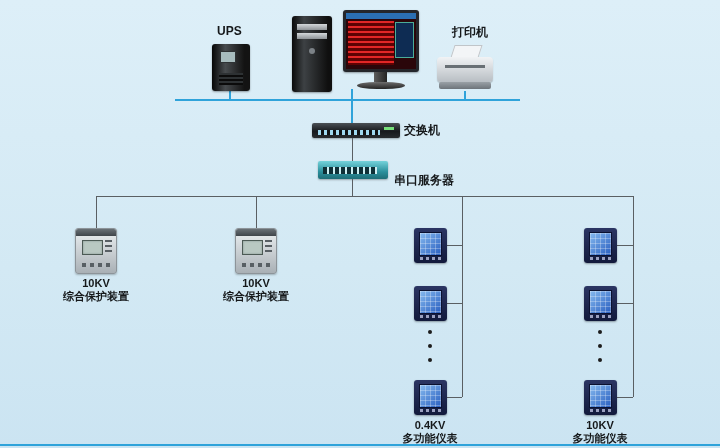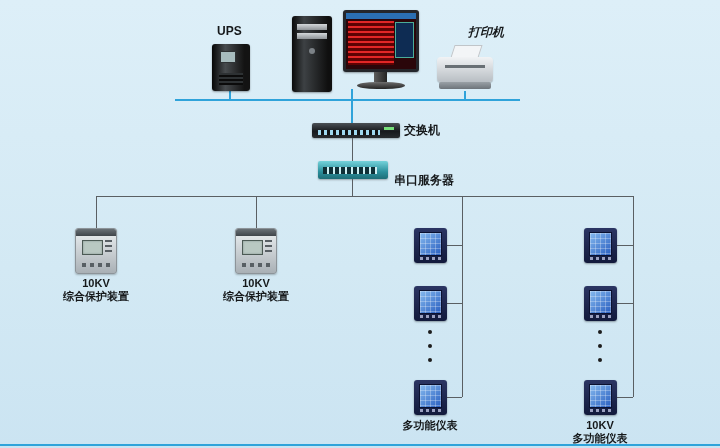--- a/index.html
+++ b/index.html
@@ -112,21 +112,21 @@
   <div class="monitor">
     <div class="screen">
       <div class="head"></div>
       <div class="rows"></div>
       <div class="panel"></div>
     </div>
   </div>
   <div class="mon-stand"></div>
   <div class="mon-base"></div>
 
-  <div class="lbl" style="left:468px;top:24px;font-style:italic;">打印机</div>
+  <div class="lbl" style="left:452px;top:24px;">打印机</div>
   <div class="printer">
     <div class="paper"></div>
     <div class="pbody"></div>
     <div class="slot"></div>
     <div class="pbase"></div>
   </div>
 
   <div class="switch">
     <div class="ports"></div>
     <div class="led"></div>
@@ -186,20 +186,21 @@
   <div class="dots" style="left:428px;top:330px;">
       <i></i>
       <i></i>
       <i></i>
     </div>
   <div class="meter" style="left:414px;top:380px;">
     <div class="scr"></div>
       <div class="btns"></div>
   </div>
   <div class="lbl-2line" style="left:375px;top:419px;width:110px;">
+    <span>0.4KV</span>
     <span>多功能仪表</span>
   </div>
 
   <div class="meter" style="left:584px;top:228px;">
     <div class="scr"></div>
       <div class="btns"></div>
   </div>
   <div class="meter" style="left:584px;top:286px;">
     <div class="scr"></div>
       <div class="btns"></div>

